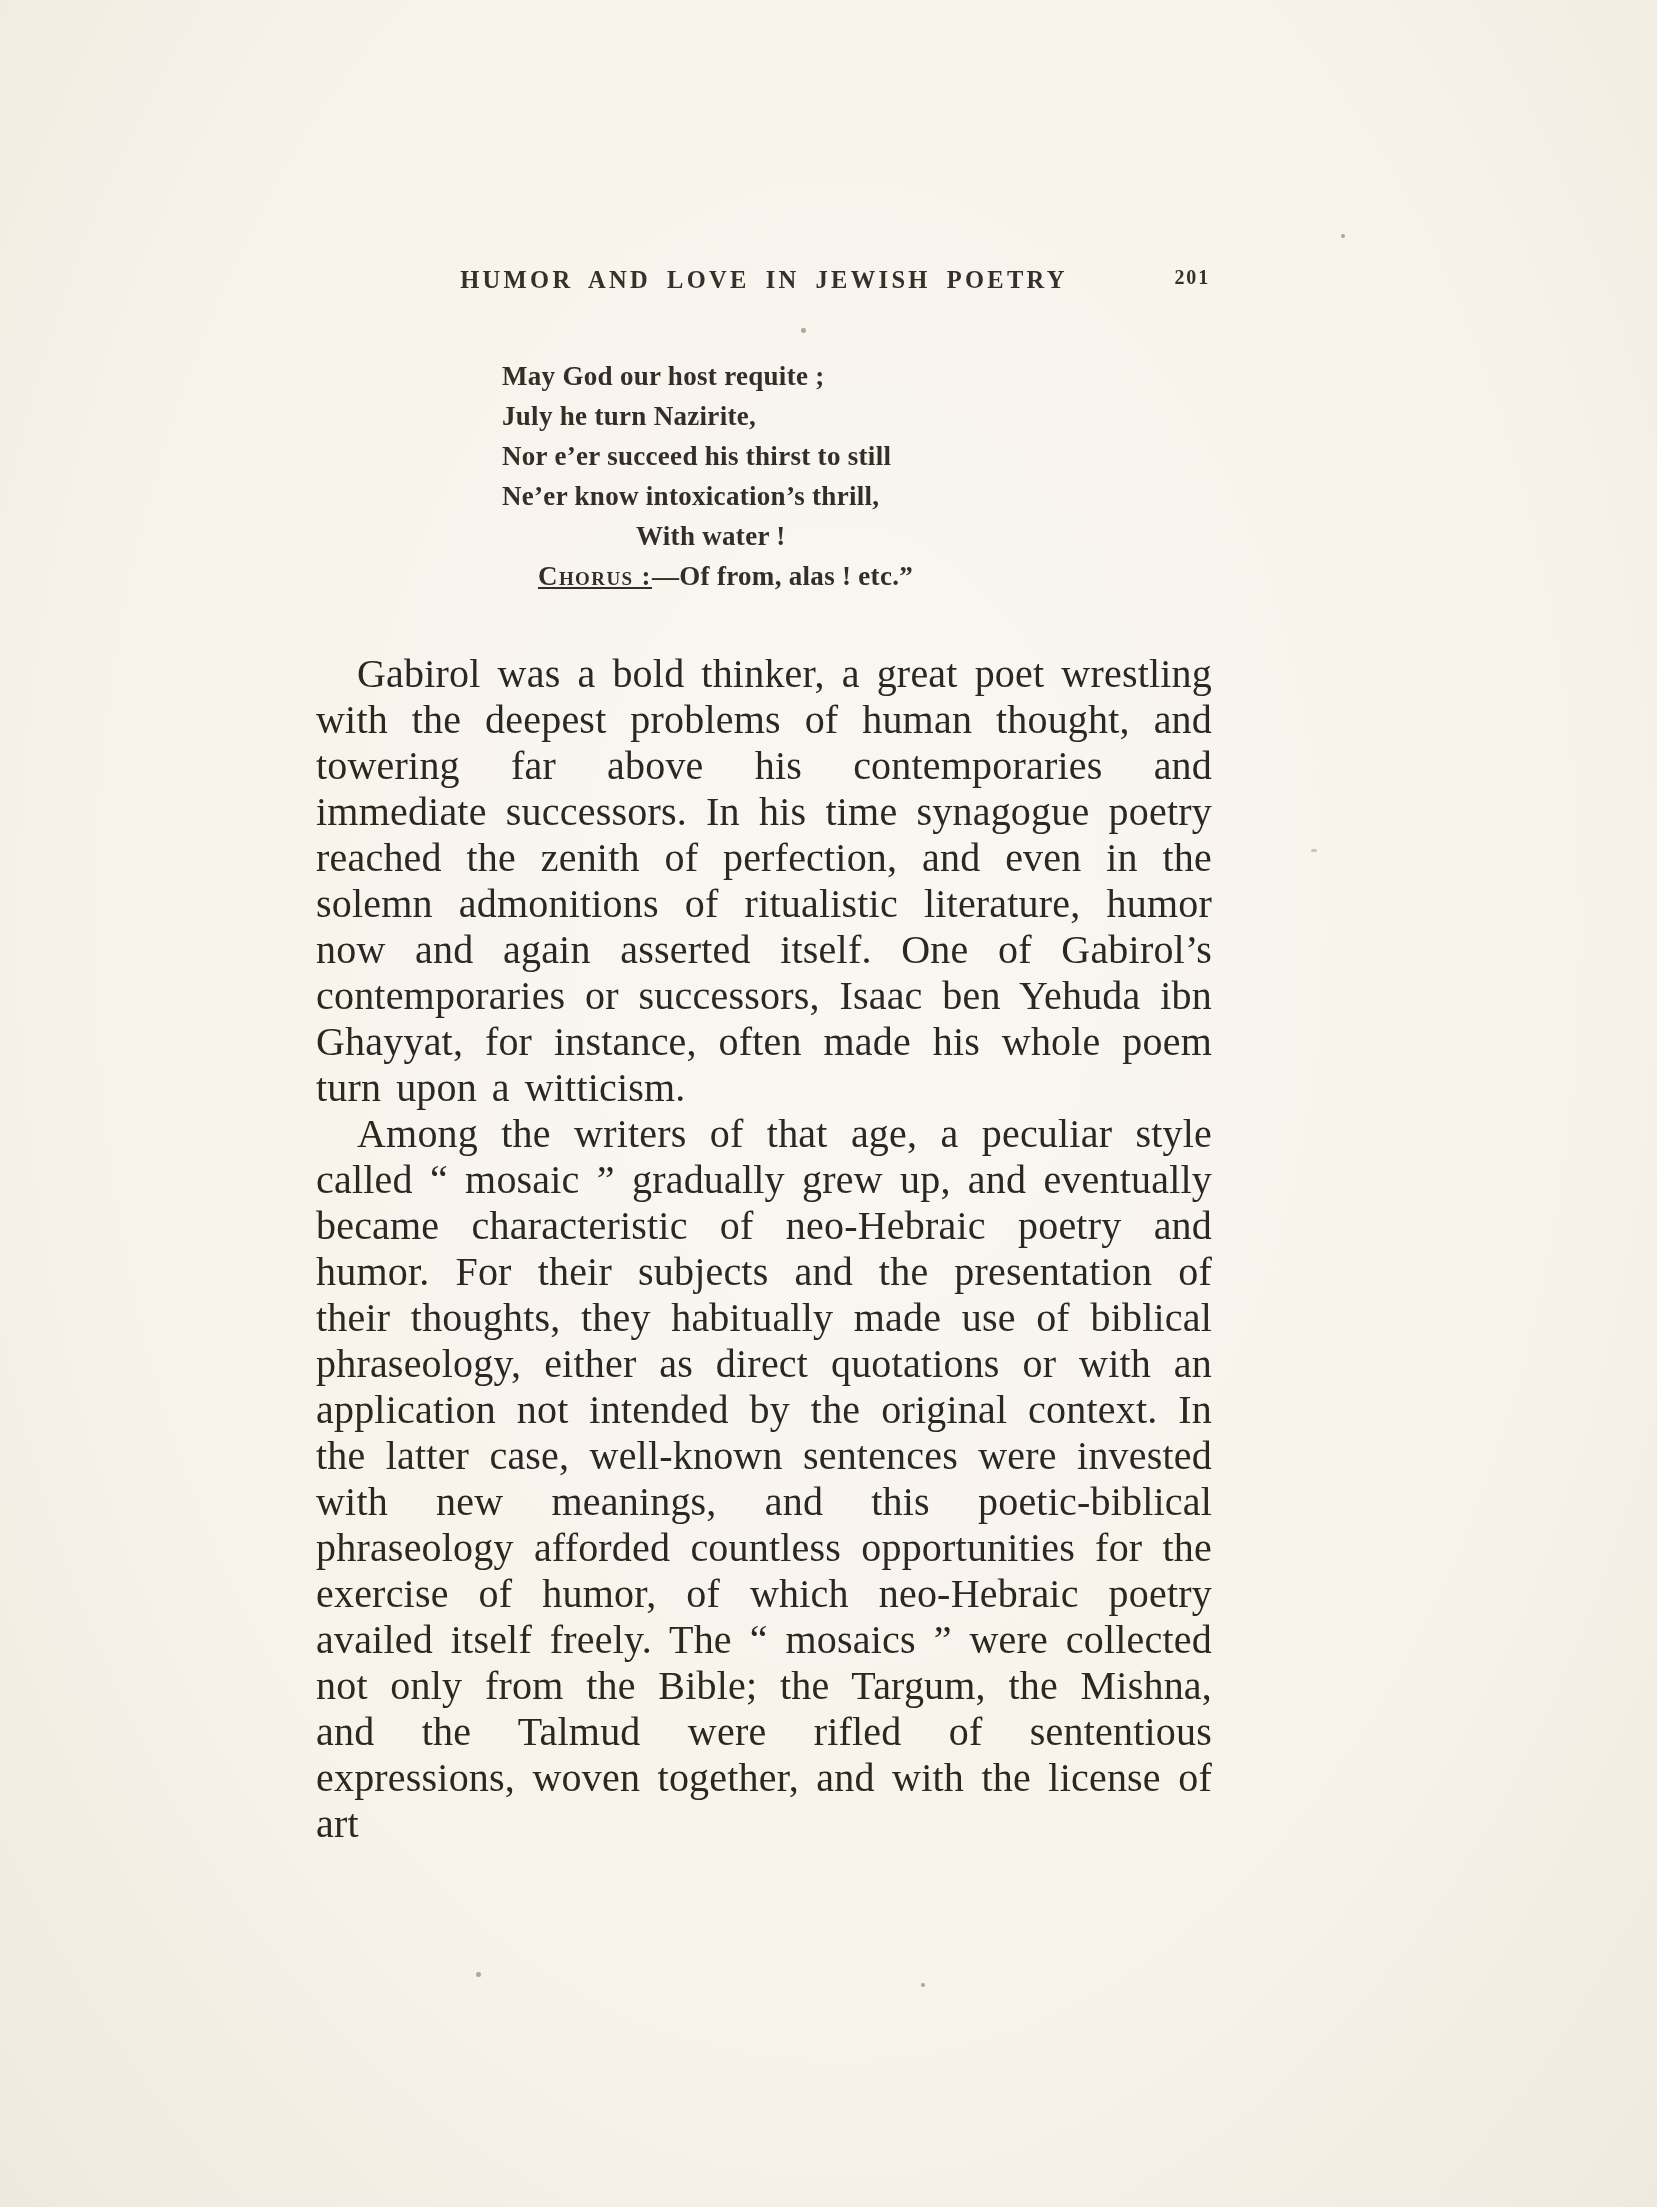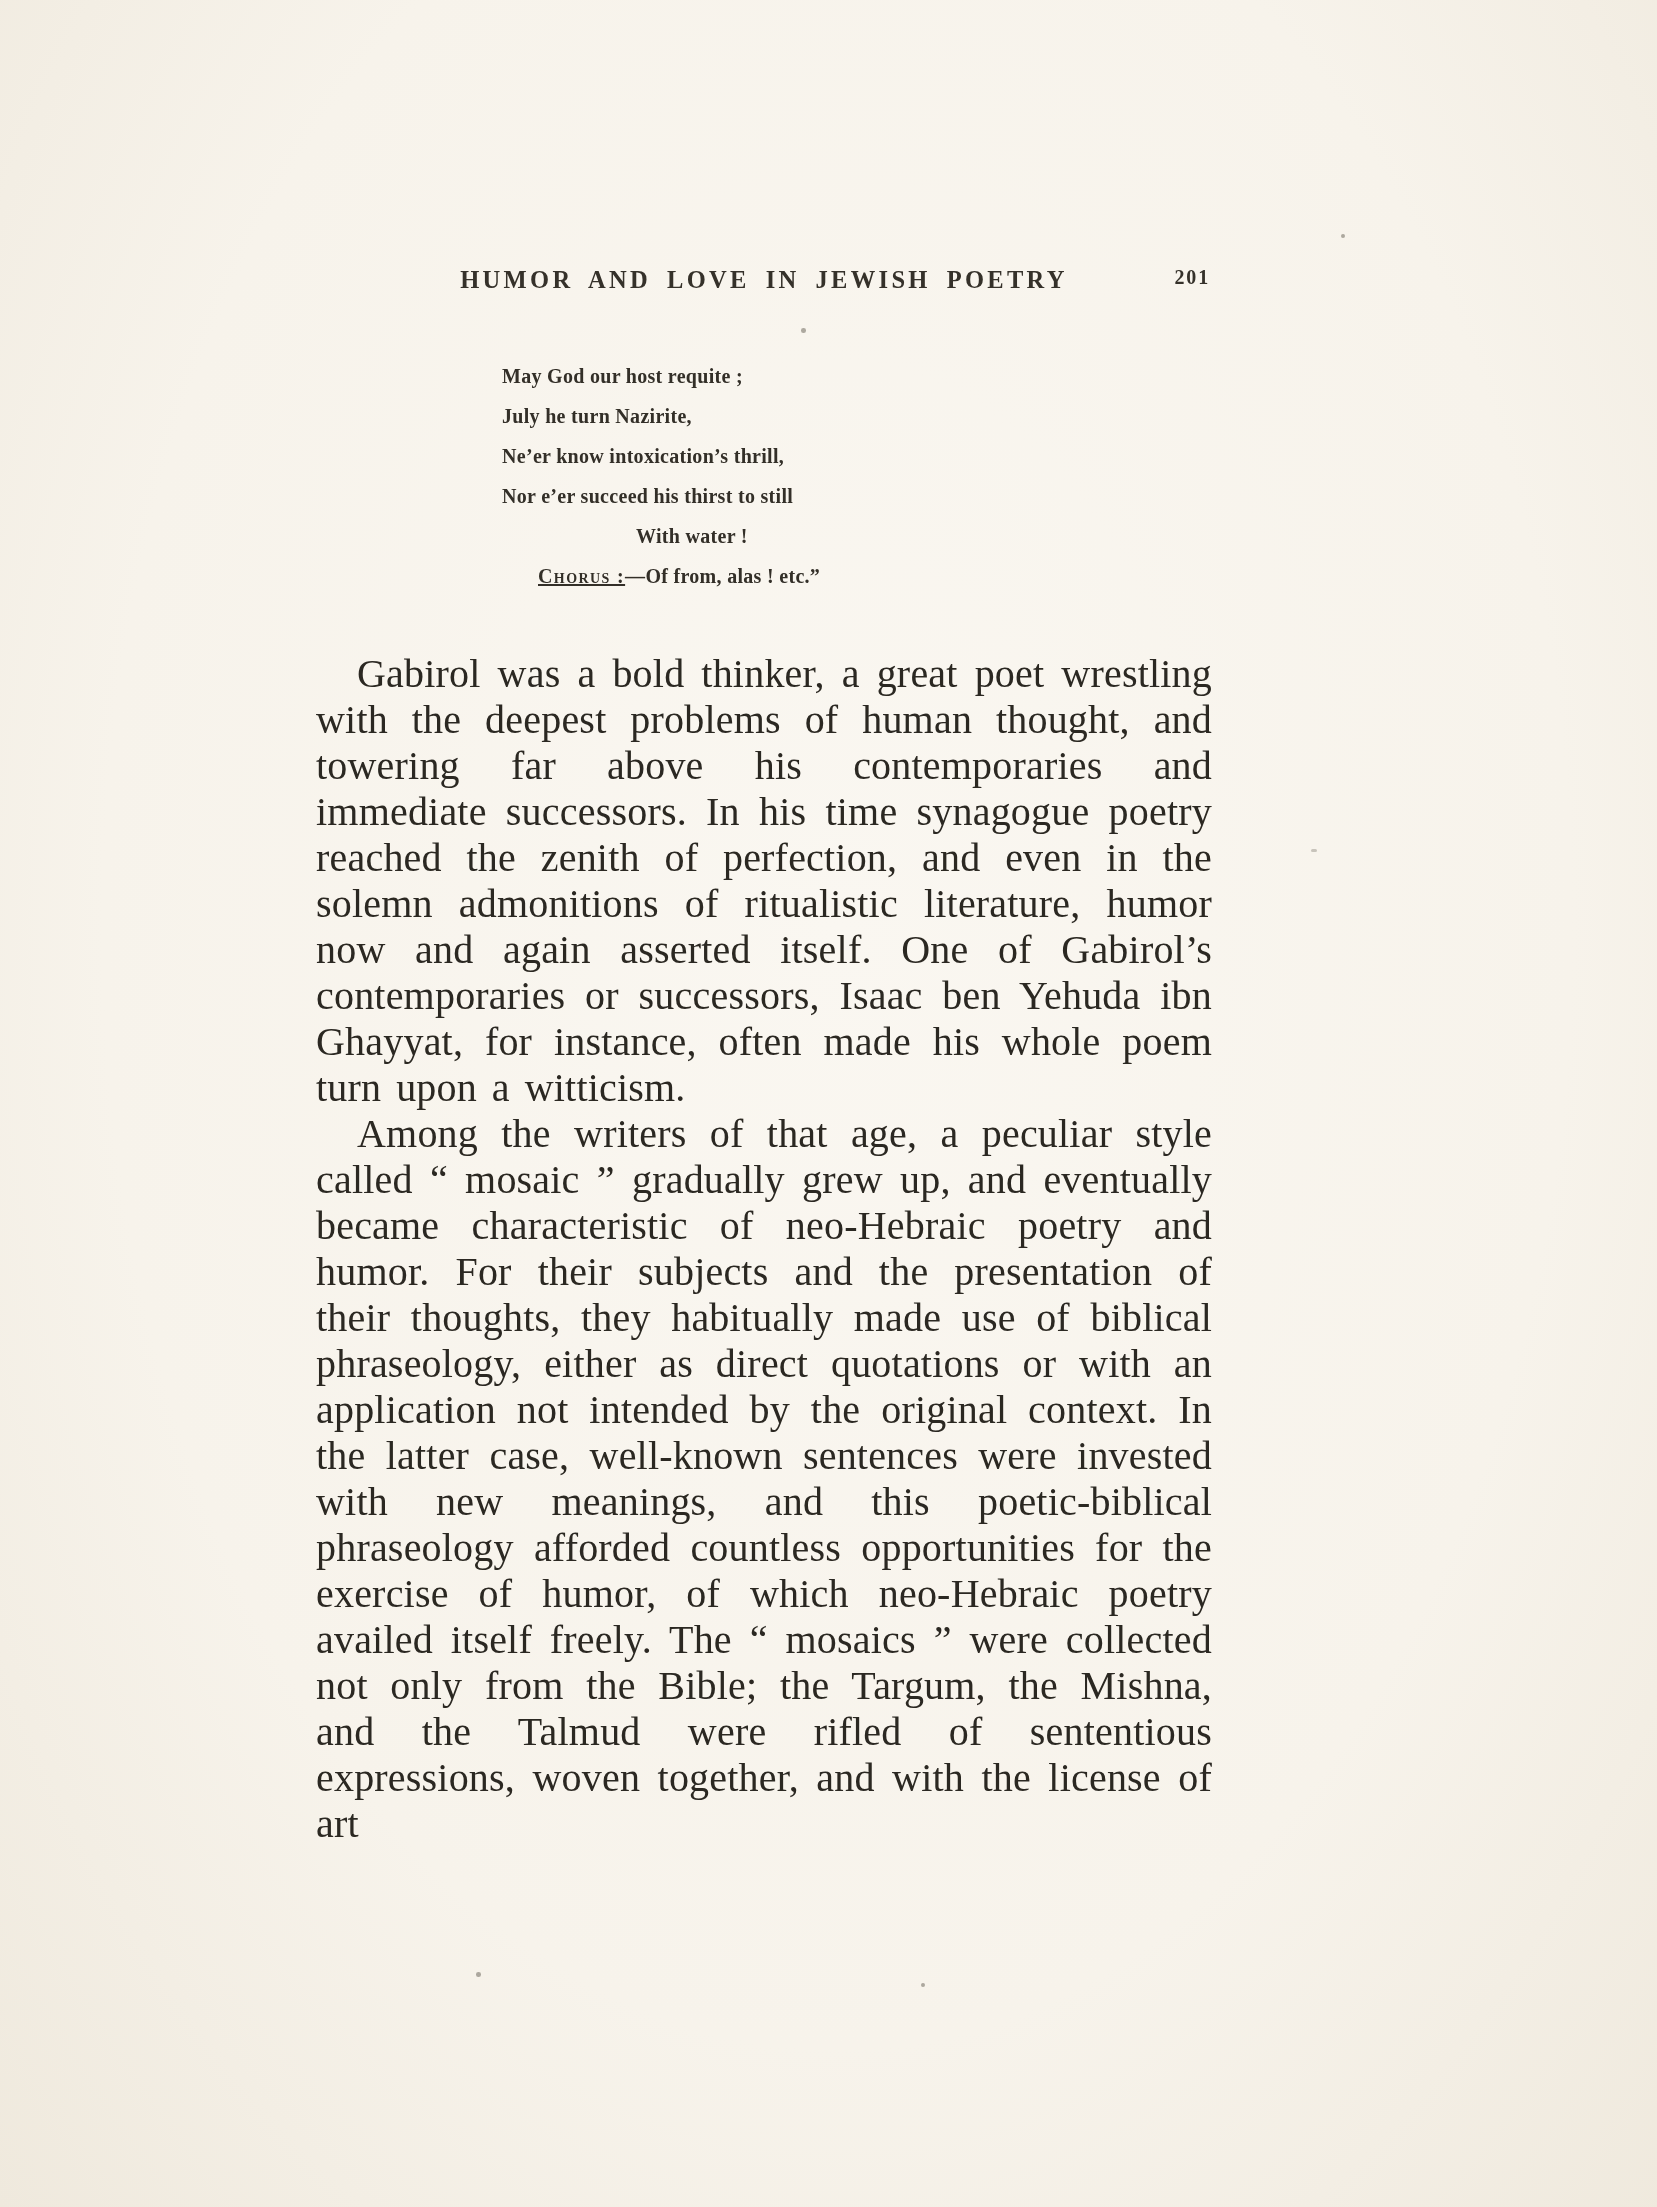--- a/index.html
+++ b/index.html
@@ -44,21 +44,21 @@
     top: 0;
     font-weight: bold;
     font-size: 20px;
     letter-spacing: 1.9px;
     color: #35312a;
   }
   .poem {
     margin-left: 186px;
     margin-bottom: 55px;
     font-weight: bold;
-    font-size: 20px;
+    font-size: 27px;
     line-height: 40px;
     letter-spacing: 0.3px;
     color: #332f28;
   }
   .poem-line { white-space: nowrap; }
   .poem-line-indent { margin-left: 134px; }
   .poem-chorus { margin-left: 36px; }
   .chorus-label {
     font-variant: small-caps;
     letter-spacing: 1.4px;
@@ -101,22 +101,22 @@
   <div class="content-column">
 
     <header class="page-header">
       <span class="running-title">HUMOR AND LOVE IN JEWISH POETRY</span>
       <span class="page-number">201</span>
     </header>
 
     <section class="poem">
       <div class="poem-line">May God our host requite ;</div>
       <div class="poem-line">July he turn Nazirite,</div>
+      <div class="poem-line">Nor e’er succeed his thirst to still</div>
       <div class="poem-line">Ne’er know intoxication’s thrill,</div>
-      <div class="poem-line">Nor e’er succeed his thirst to still</div>
       <div class="poem-line poem-line-indent">With water !</div>
       <div class="poem-line poem-chorus">
         <span class="chorus-label">Chorus :</span><span>—Of from, alas ! etc.”</span>
       </div>
     </section>
 
     <section class="body-text">
       <p class="para">Gabirol was a bold thinker, a great poet wrestling with the deepest problems of human thought, and towering far above his contemporaries and immediate successors.  In his time synagogue poetry reached the zenith of perfection, and even in the solemn admonitions of ritualistic literature, humor now and again asserted itself.  One of Gabirol’s contemporaries or successors, Isaac ben Yehuda ibn Ghayyat, for instance, often made his whole poem turn upon a witticism.</p>
       <p class="para">Among the writers of that age, a peculiar style called “ mosaic ” gradually grew up, and eventually became characteristic of neo-Hebraic poetry and humor.  For their subjects and the presentation of their thoughts, they habitually made use of biblical phraseology, either as direct quotations or with an application not intended by the original context. In the latter case, well-known sentences were invested with new meanings, and this poetic-biblical phraseology afforded countless opportunities for the exercise of humor, of which neo-Hebraic poetry availed itself freely.  The “ mosaics ” were collected not only from the Bible; the Targum, the Mishna, and the Talmud were rifled of sententious expressions, woven together, and with the license of art</p>
     </section>

